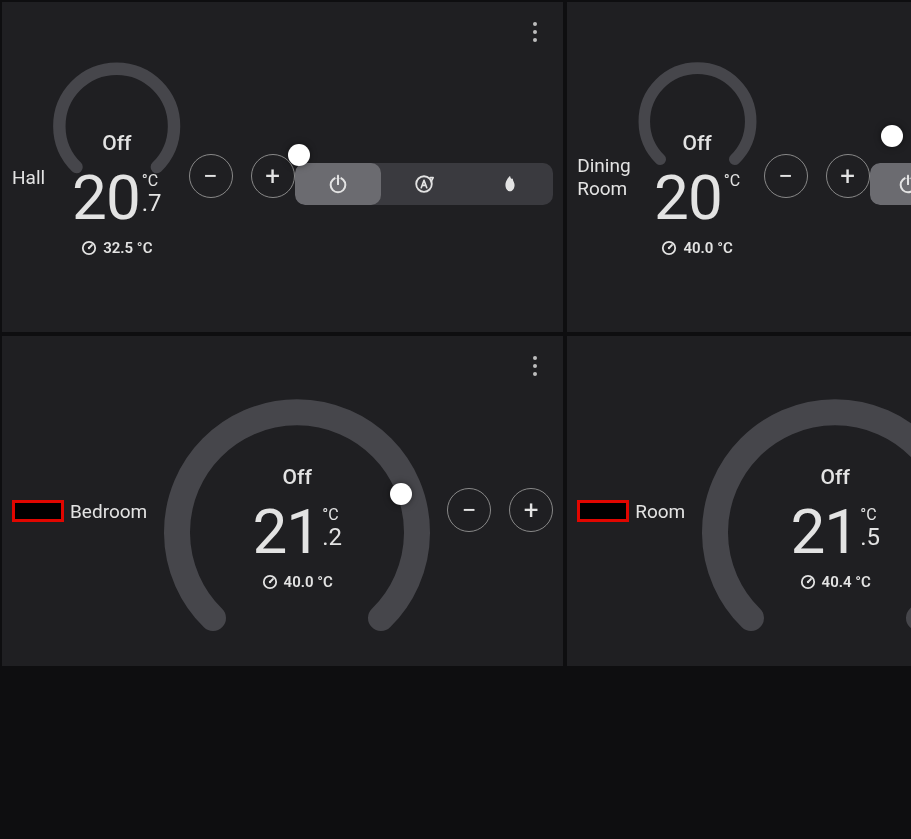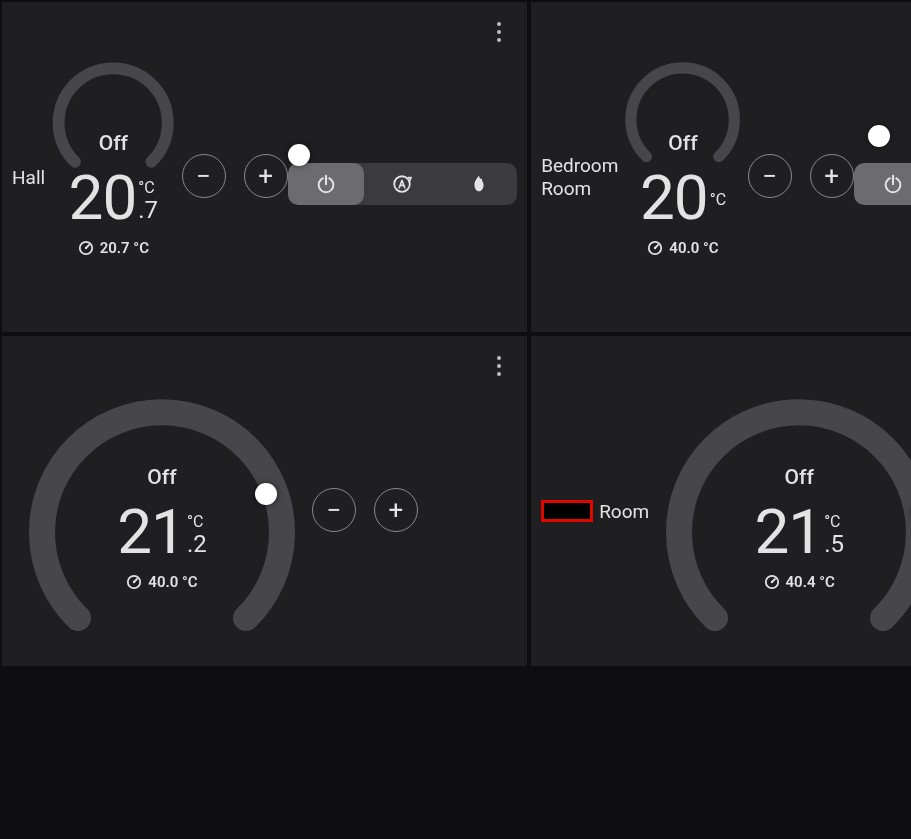--- a/index.html
+++ b/index.html
@@ -92,21 +92,21 @@
     justify-content:center;
     padding-top:8px;
   }
   .state {
     font-size:21px;
     color:var(--fg);
     font-weight:500;
   }
   .temp {
     display:flex;
-    align-items:center;
+    align-items:flex-start;
     margin-top:12px;
     line-height:1;
   }
   .temp .big {
     font-size:62px;
     font-weight:400;
     letter-spacing:-1px;
   }
   .temp .side {
     display:flex;
@@ -190,21 +190,21 @@
             <span class="big">20</span>
             <span class="side">
               <span class="unit">°C</span>
               <span class="dec">.7</span>
             </span>
           </div>
           <div class="current">
             <svg width="16" height="16" viewBox="0 0 16 16">
               <use href="#icon-gauge"></use>
             </svg>
-            <span>20.7 °C</span>
+            <span>32.5 °C</span>
           </div>
         </div>
       </div>
       <div class="pm-row">
         <div class="circle-btn">
           <span>−</span>
         </div>
         <div class="circle-btn">
           <span>+</span>
         </div>
@@ -222,21 +222,21 @@
         </div>
         <div class="mode-btn">
           <svg width="22" height="22" viewBox="0 0 24 24">
             <use href="#icon-flame"></use>
           </svg>
         </div>
       </div>
     </div>
     <div class="card">
       <div class="card-title">
-        <span>Bedroom Room</span>
+        <span>Dining Room</span>
       </div>
       <div class="dots">
         <span></span>
         <span></span>
         <span></span>
       </div>
       <div class="dial">
         <svg class="arc" viewBox="0 0 300 260">
           <use href="#arc-path"></use>
         </svg>
@@ -278,20 +278,24 @@
           </svg>
         </div>
         <div class="mode-btn">
           <svg width="22" height="22" viewBox="0 0 24 24">
             <use href="#icon-flame"></use>
           </svg>
         </div>
       </div>
     </div>
     <div class="card">
+      <div class="card-title">
+        <span class="redact"></span>
+        <span>Bedroom</span>
+      </div>
       <div class="dots">
         <span></span>
         <span></span>
         <span></span>
       </div>
       <div class="dial">
         <svg class="arc" viewBox="0 0 300 260">
           <use href="#arc-path"></use>
         </svg>
         <div class="handle" style="left: 243px; top: 89px;"></div>

